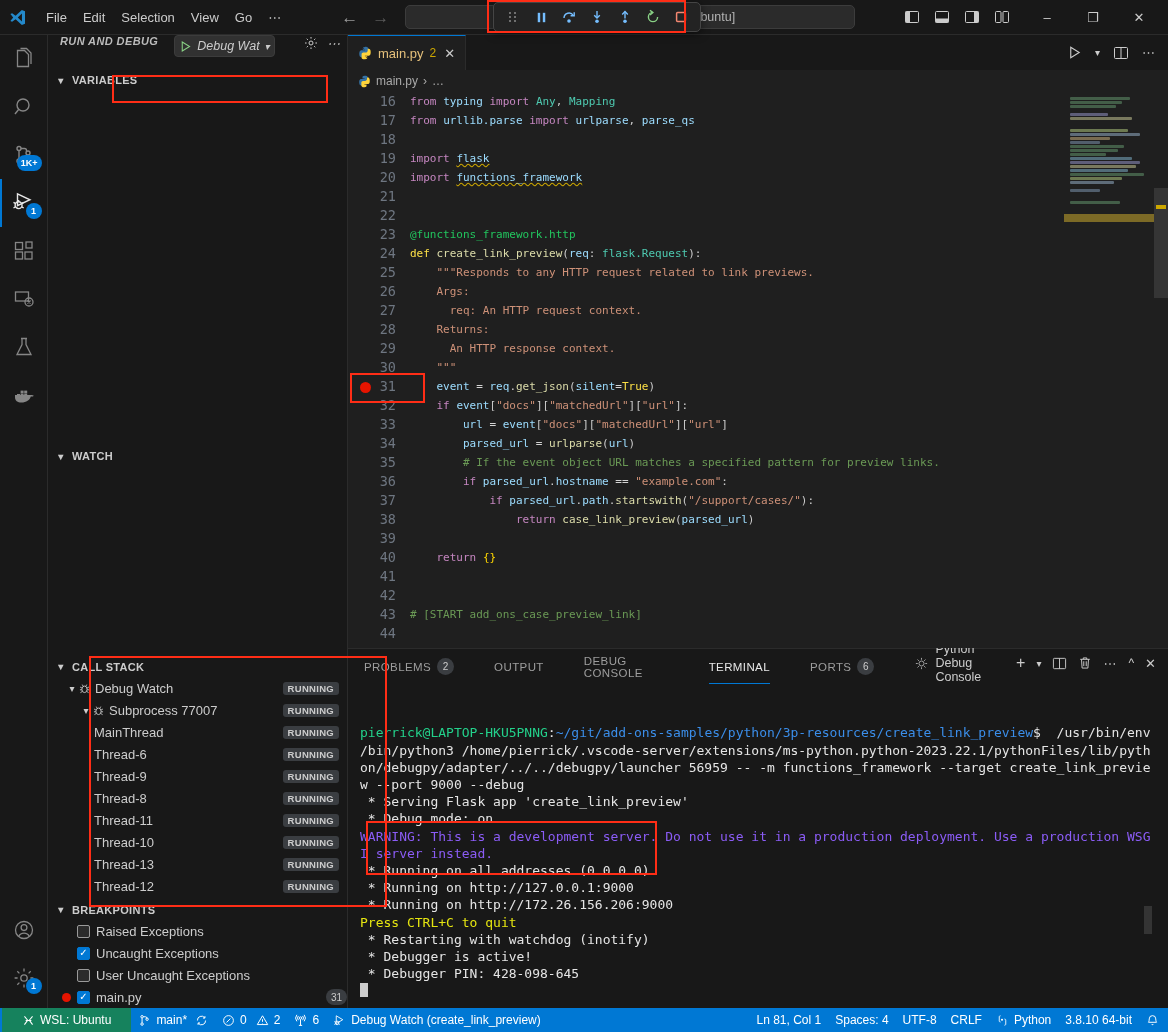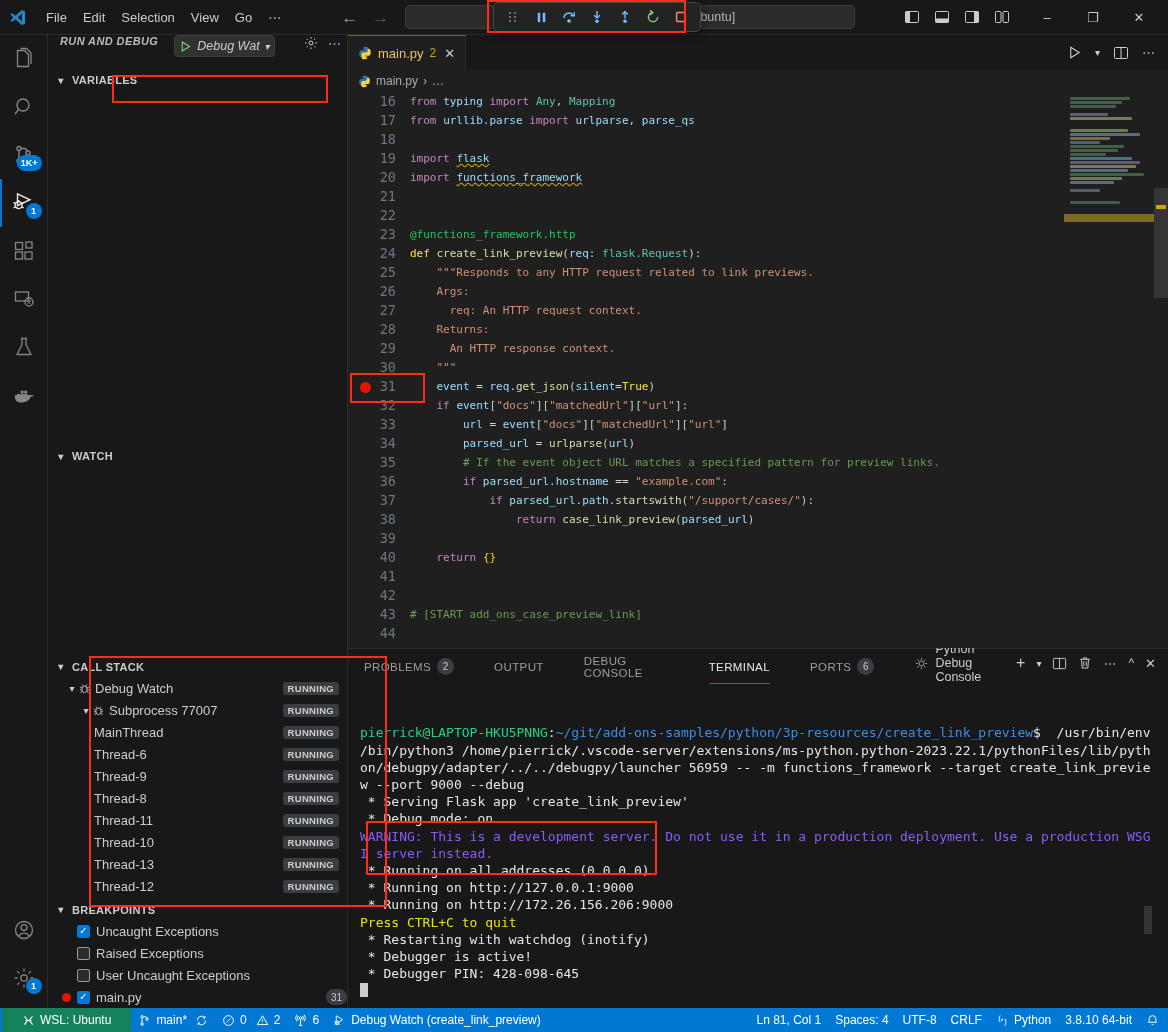--- a/index.html
+++ b/index.html
@@ -476,27 +476,27 @@
           </div>
         </div>
 
       <div class="section-head" style="margin-top:2px;">
         <span class="chev">▾</span>
         <span>BREAKPOINTS</span>
       </div>
       <div id="bplist">
           <div class="bp-row">
             <span style="width:9px;flex:0 0 9px"></span>
+            <span class="cbx"></span>
+            <span>Raised Exceptions</span>
+          </div>
+          <div class="bp-row">
+            <span style="width:9px;flex:0 0 9px"></span>
             <span class="cbx on"></span>
             <span>Uncaught Exceptions</span>
-          </div>
-          <div class="bp-row">
-            <span style="width:9px;flex:0 0 9px"></span>
-            <span class="cbx"></span>
-            <span>Raised Exceptions</span>
           </div>
           <div class="bp-row">
             <span style="width:9px;flex:0 0 9px"></span>
             <span class="cbx"></span>
             <span>User Uncaught Exceptions</span>
           </div>
           <div class="bp-row">
             <span class="bp-dot"></span>
             <span class="cbx on"></span>
             <span>main.py</span>

